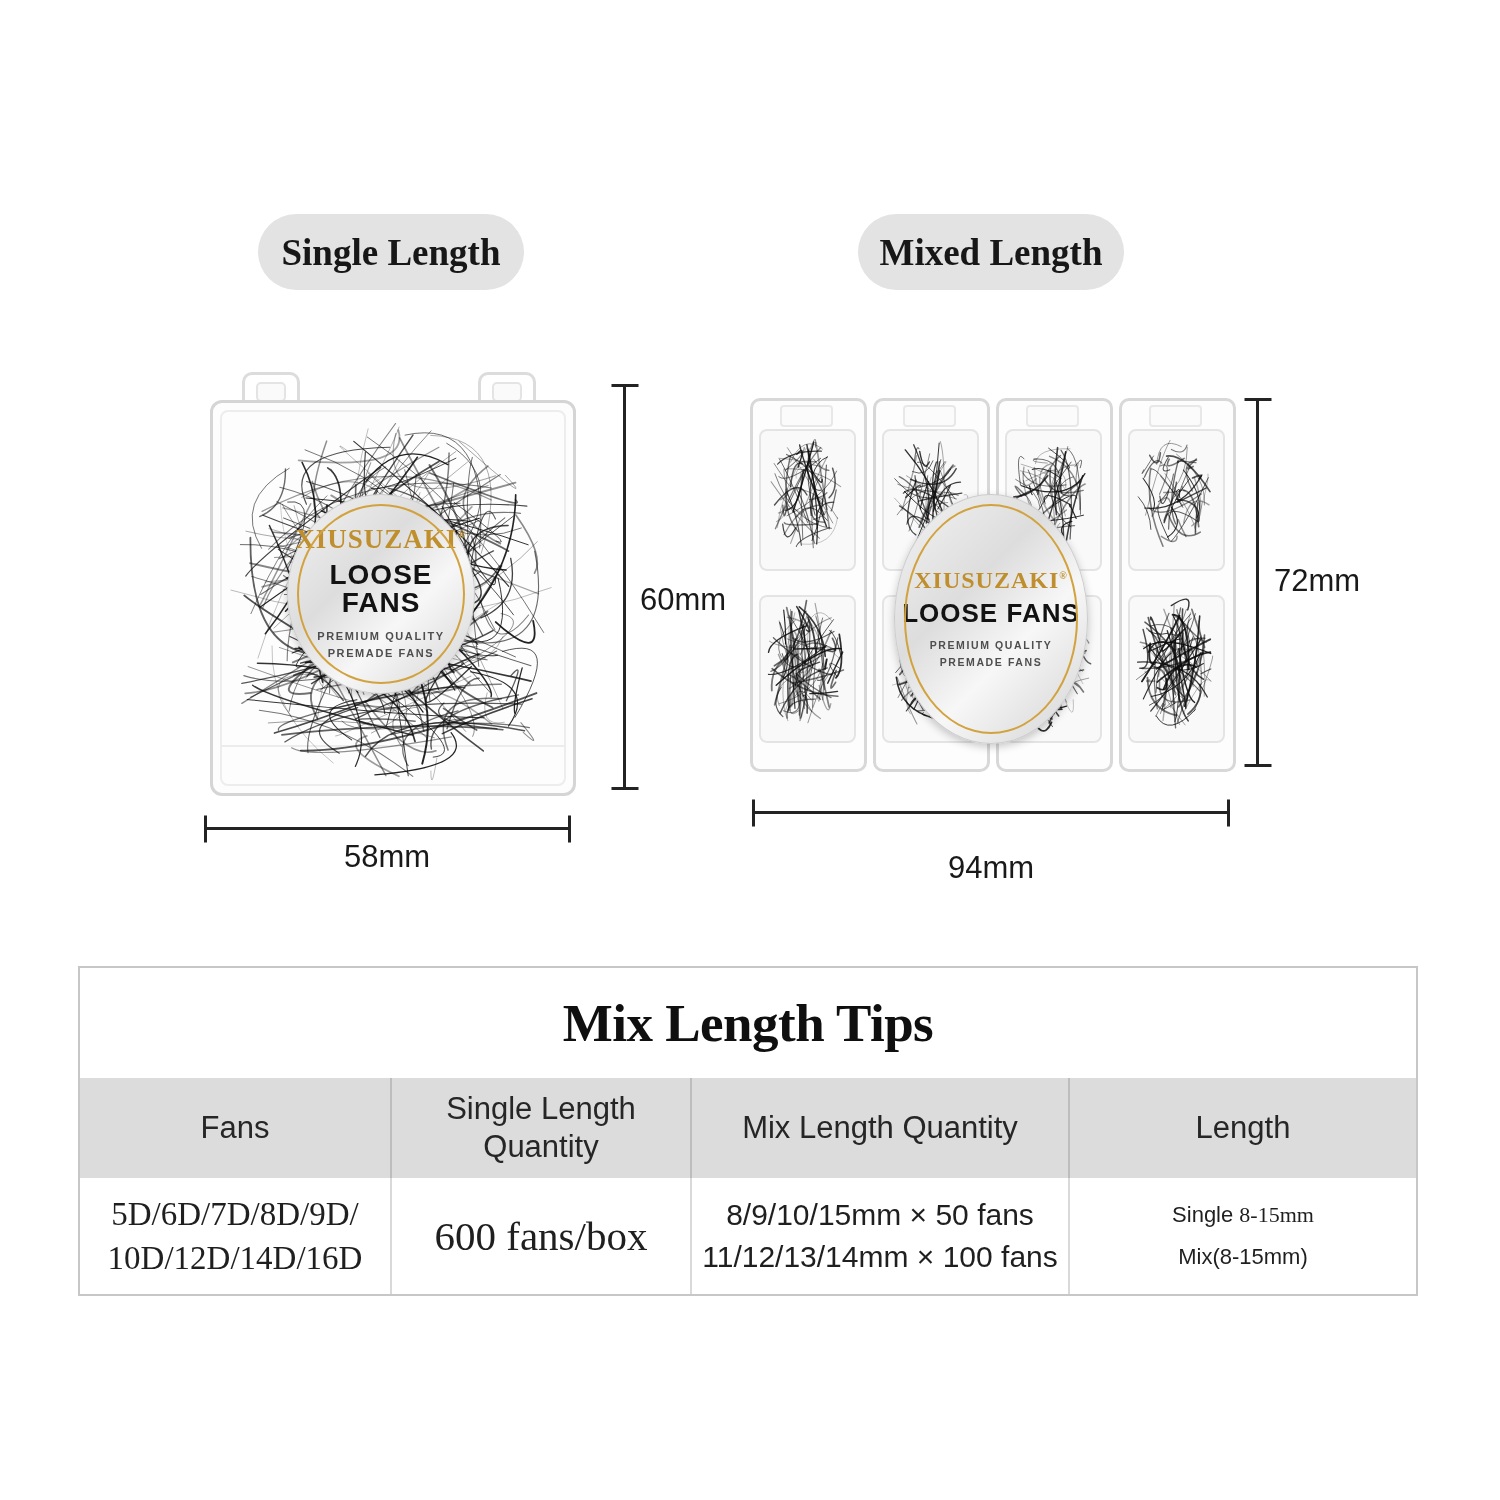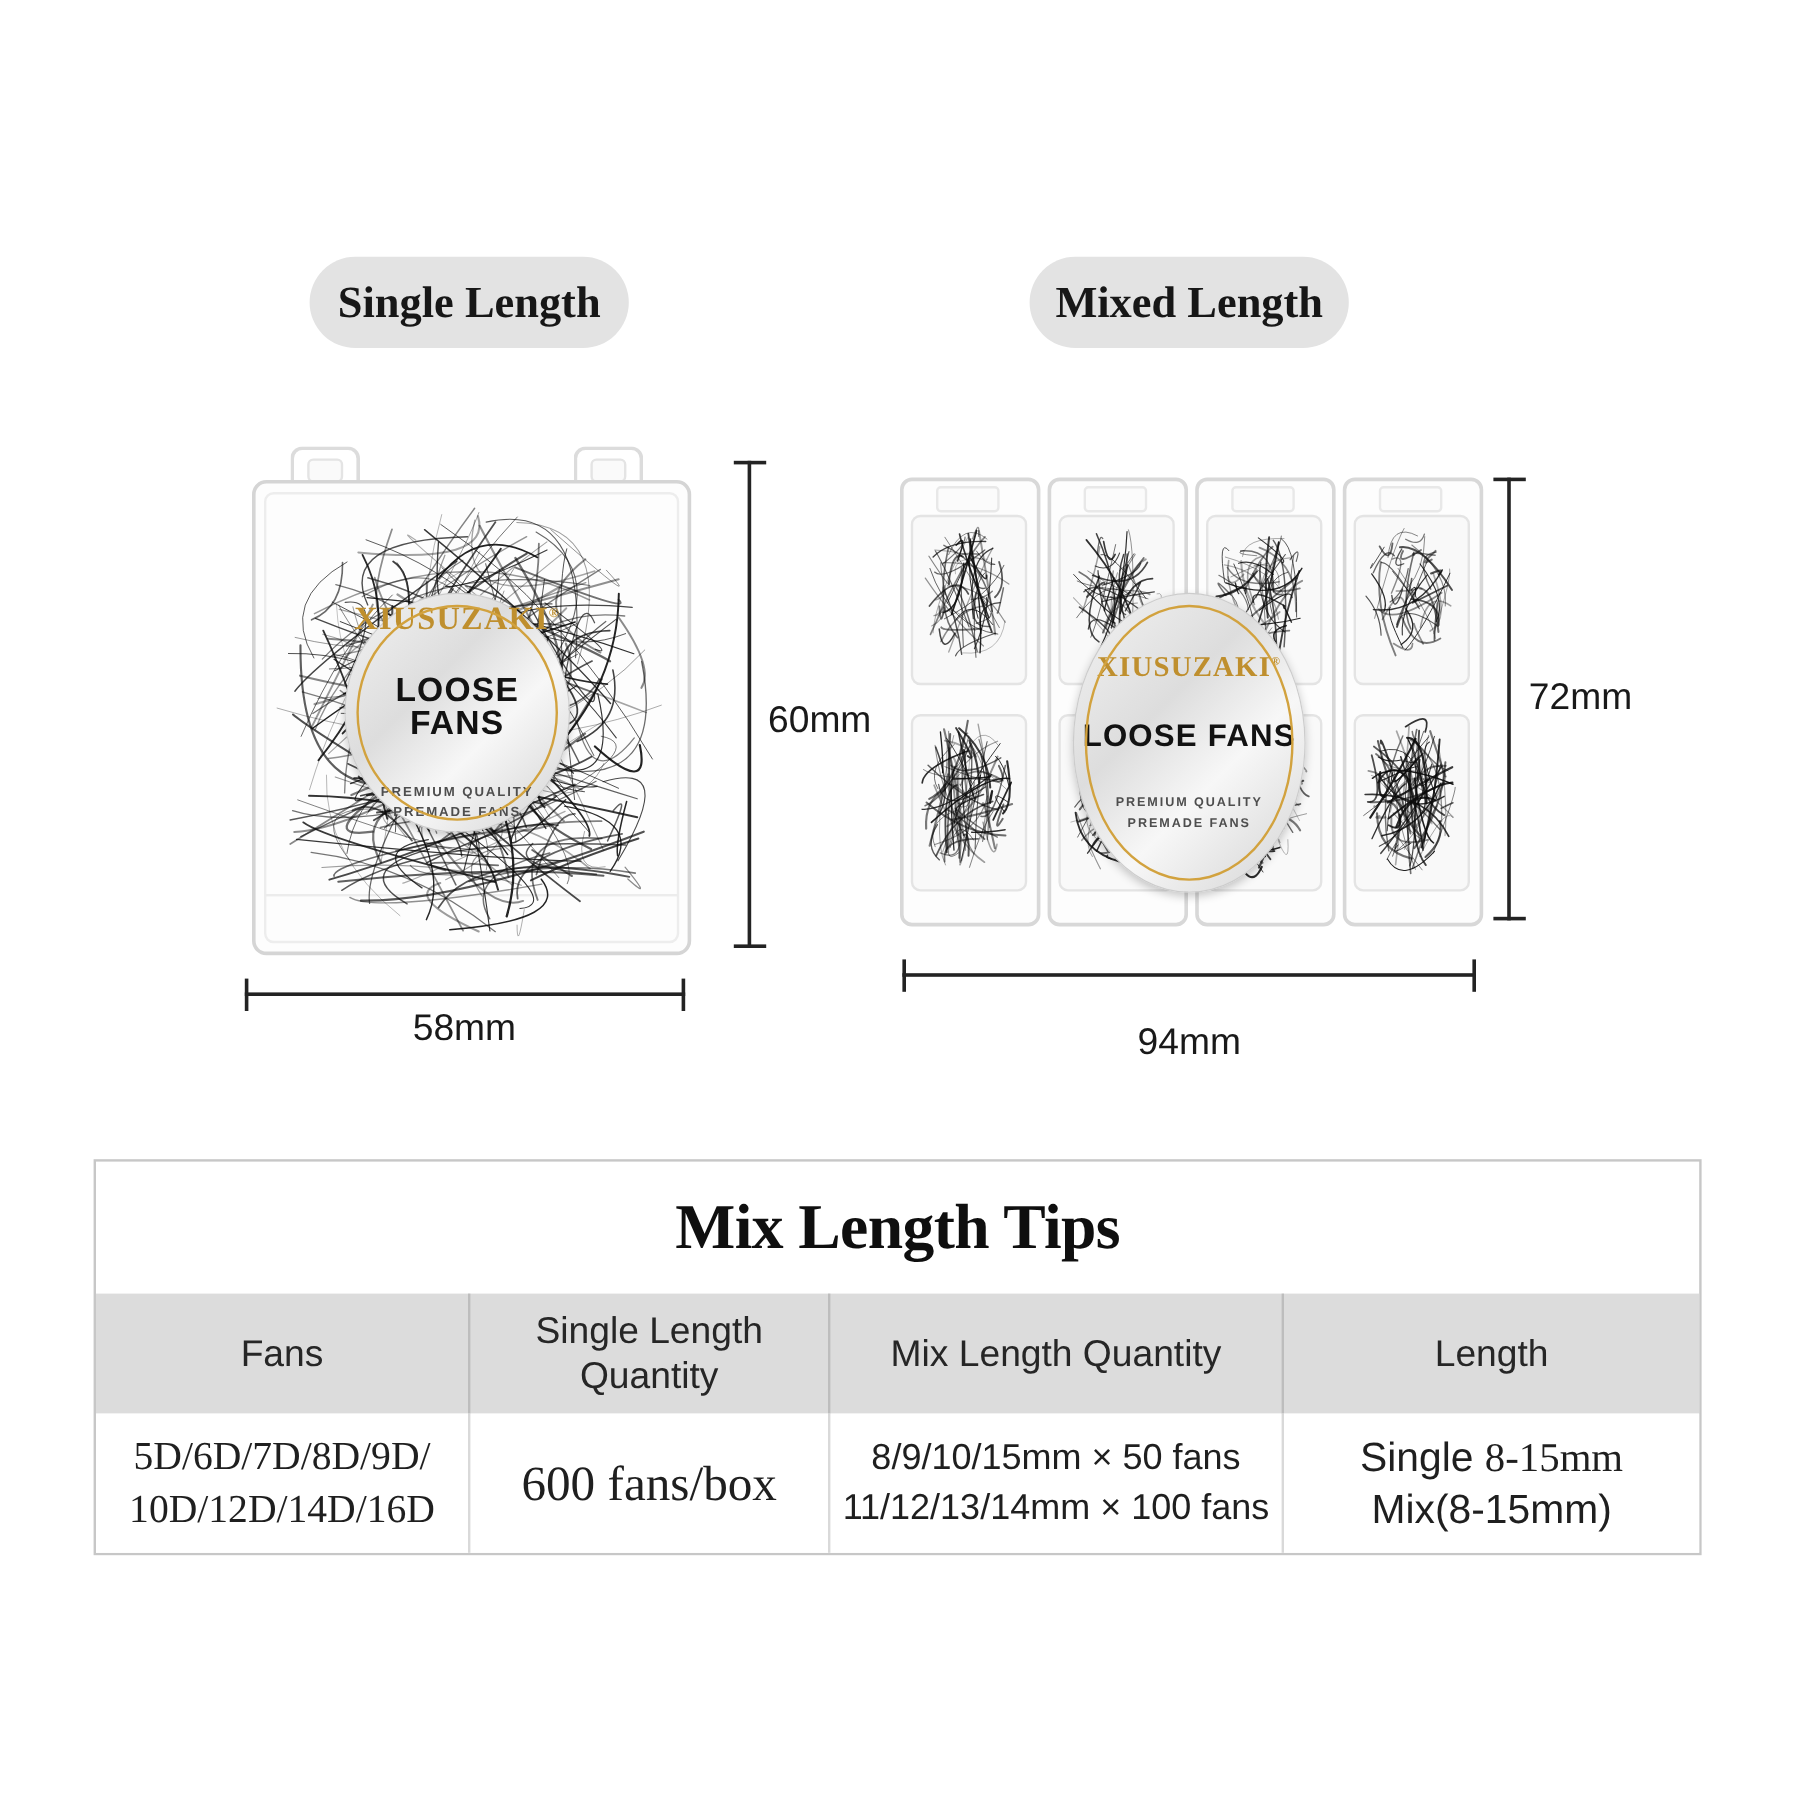--- a/index.html
+++ b/index.html
@@ -21,21 +21,21 @@
   .lbox{position:absolute;left:210px;top:400px;width:360px;height:390px;background:#fdfdfd;
         border:3px solid #d5d5d5;border-radius:12px;}
   .lbox .rim{position:absolute;left:7px;top:7px;right:7px;bottom:7px;border:2px solid #ededed;border-radius:8px;}
   .lbox .seam{position:absolute;left:8px;right:8px;bottom:46px;height:2px;background:#ececec;}
   .lashsvg{position:absolute;left:0;top:0;width:100%;height:100%;}
 
   
   .label-round{position:absolute;display:flex;flex-direction:column;align-items:center;justify-content:center;
        text-align:center;border-radius:50%;border:1px solid #cccccc;
        background:linear-gradient(135deg,#f3f3f3 0%,#dddddd 38%,#f7f7f7 62%,#d2d2d2 100%);
-       box-shadow:0 3px 8px rgba(0,0,0,.22);gap:24px;}
+       box-shadow:0 3px 8px rgba(0,0,0,.22);}
   .label-round .ring{position:absolute;left:9px;top:9px;right:9px;bottom:9px;border:2px solid #d2a23e;border-radius:50%;}
   .brand{font-family:"Liberation Serif",serif;font-weight:700;color:#bf8f2e;letter-spacing:1px;line-height:1;}
   .brand sup{font-size:0.42em;vertical-align:super;}
   .product{font-weight:700;letter-spacing:1px;color:#121212;margin-top:8px;line-height:1;}
   .tagline{color:#4e4e4e;letter-spacing:1.6px;font-weight:700;margin-top:11px;line-height:1.55;}
   .label-left{left:287px;top:494px;width:186px;height:198px;}
   .label-left .brand{font-size:27px;}
   .label-left .product{font-size:28px;}
   .label-left .tagline{font-size:11px;}
   .label-right{left:894px;top:494px;width:192px;height:248px;}
@@ -72,21 +72,21 @@
   .spec-head{display:grid;grid-template-columns:310px 300px 378px 1fr;height:100px;background:#dcdcdc;}
   .hcell{display:flex;align-items:center;justify-content:center;text-align:center;
          font-size:31px;color:#262626;line-height:38px;padding:0 14px;}
   .hcell + .hcell{border-left:2px solid #bdbdbd;}
   .spec-body{display:grid;grid-template-columns:310px 300px 378px 1fr;height:116px;background:#fff;}
   .bcell{display:flex;flex-direction:column;align-items:center;justify-content:center;text-align:center;color:#1f1f1f;}
   .bcell + .bcell{border-left:2px solid #d9d9d9;}
   .cell-fans{font-family:"Liberation Serif",serif;font-size:33px;line-height:44px;text-align:center;}
   .cell-qty{font-family:"Liberation Serif",serif;font-size:41px;align-items:center;}
   .cell-mix{font-size:30px;line-height:42px;}
-  .cell-len{font-size:34px;line-height:42px;}
+  .cell-len{font-size:22px;line-height:42px;}
   .serifnum{font-family:"Liberation Serif",serif;}
 </style>
 </head>
 <body>
 
 <div class="stage">
 
   <div class="badge badge-single">Single Length</div>
   <div class="badge badge-mixed">Mixed Length</div>
 

